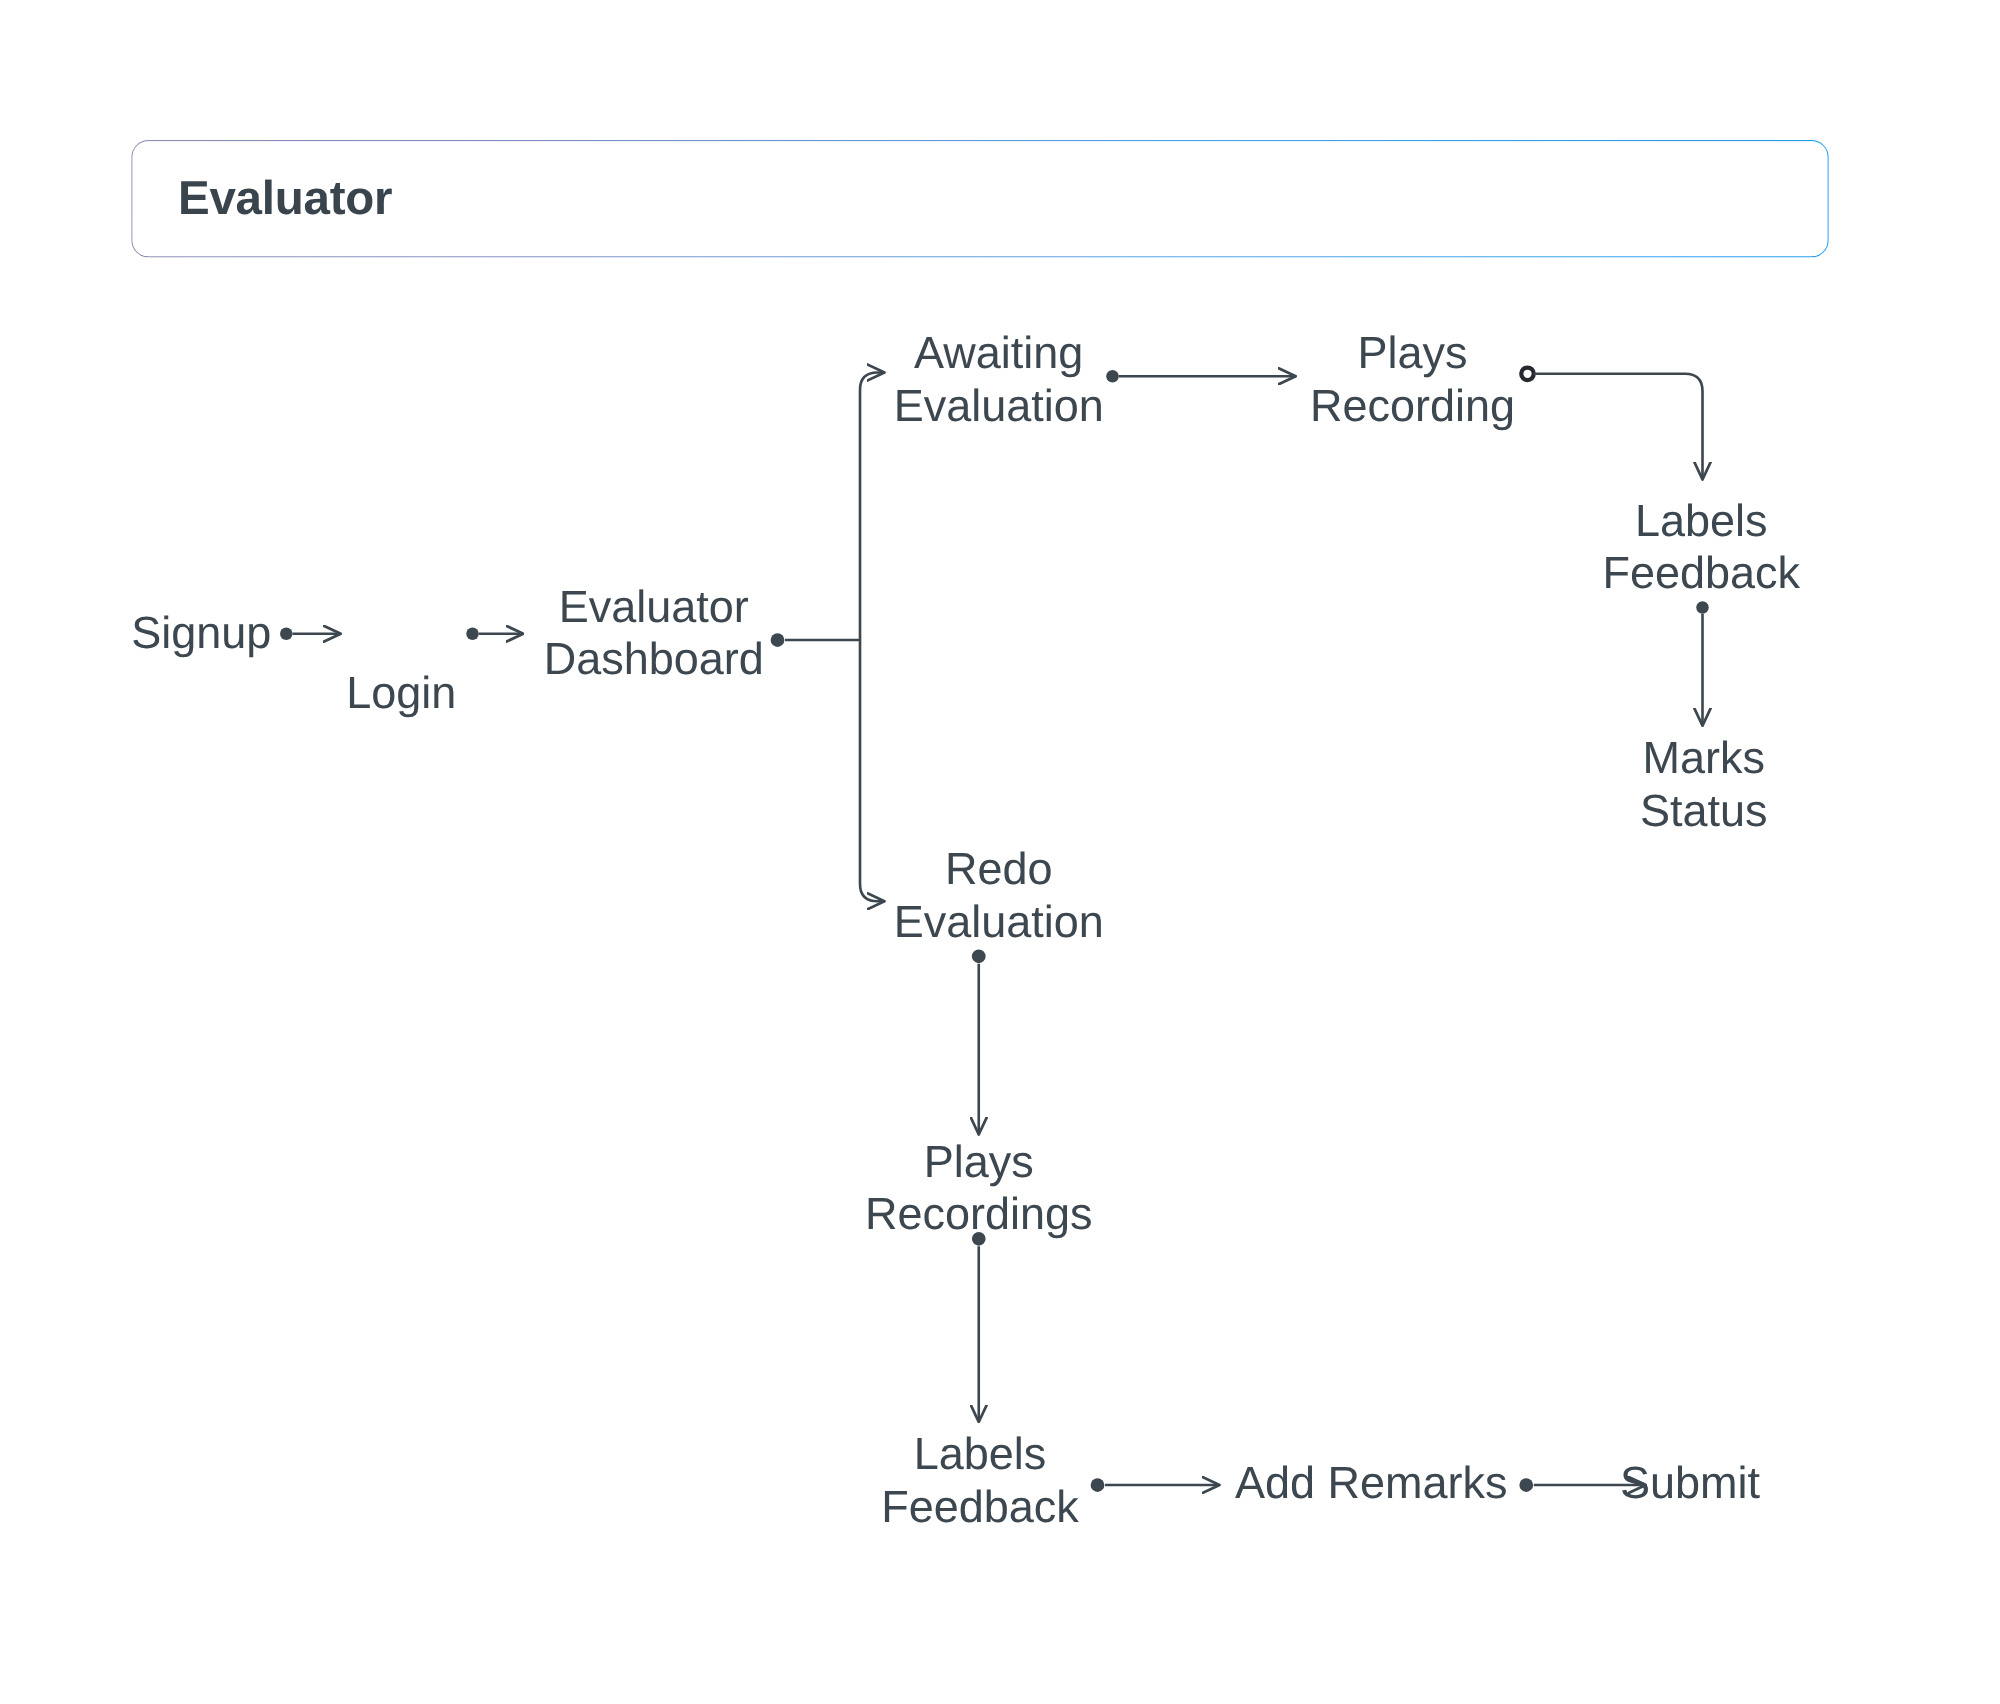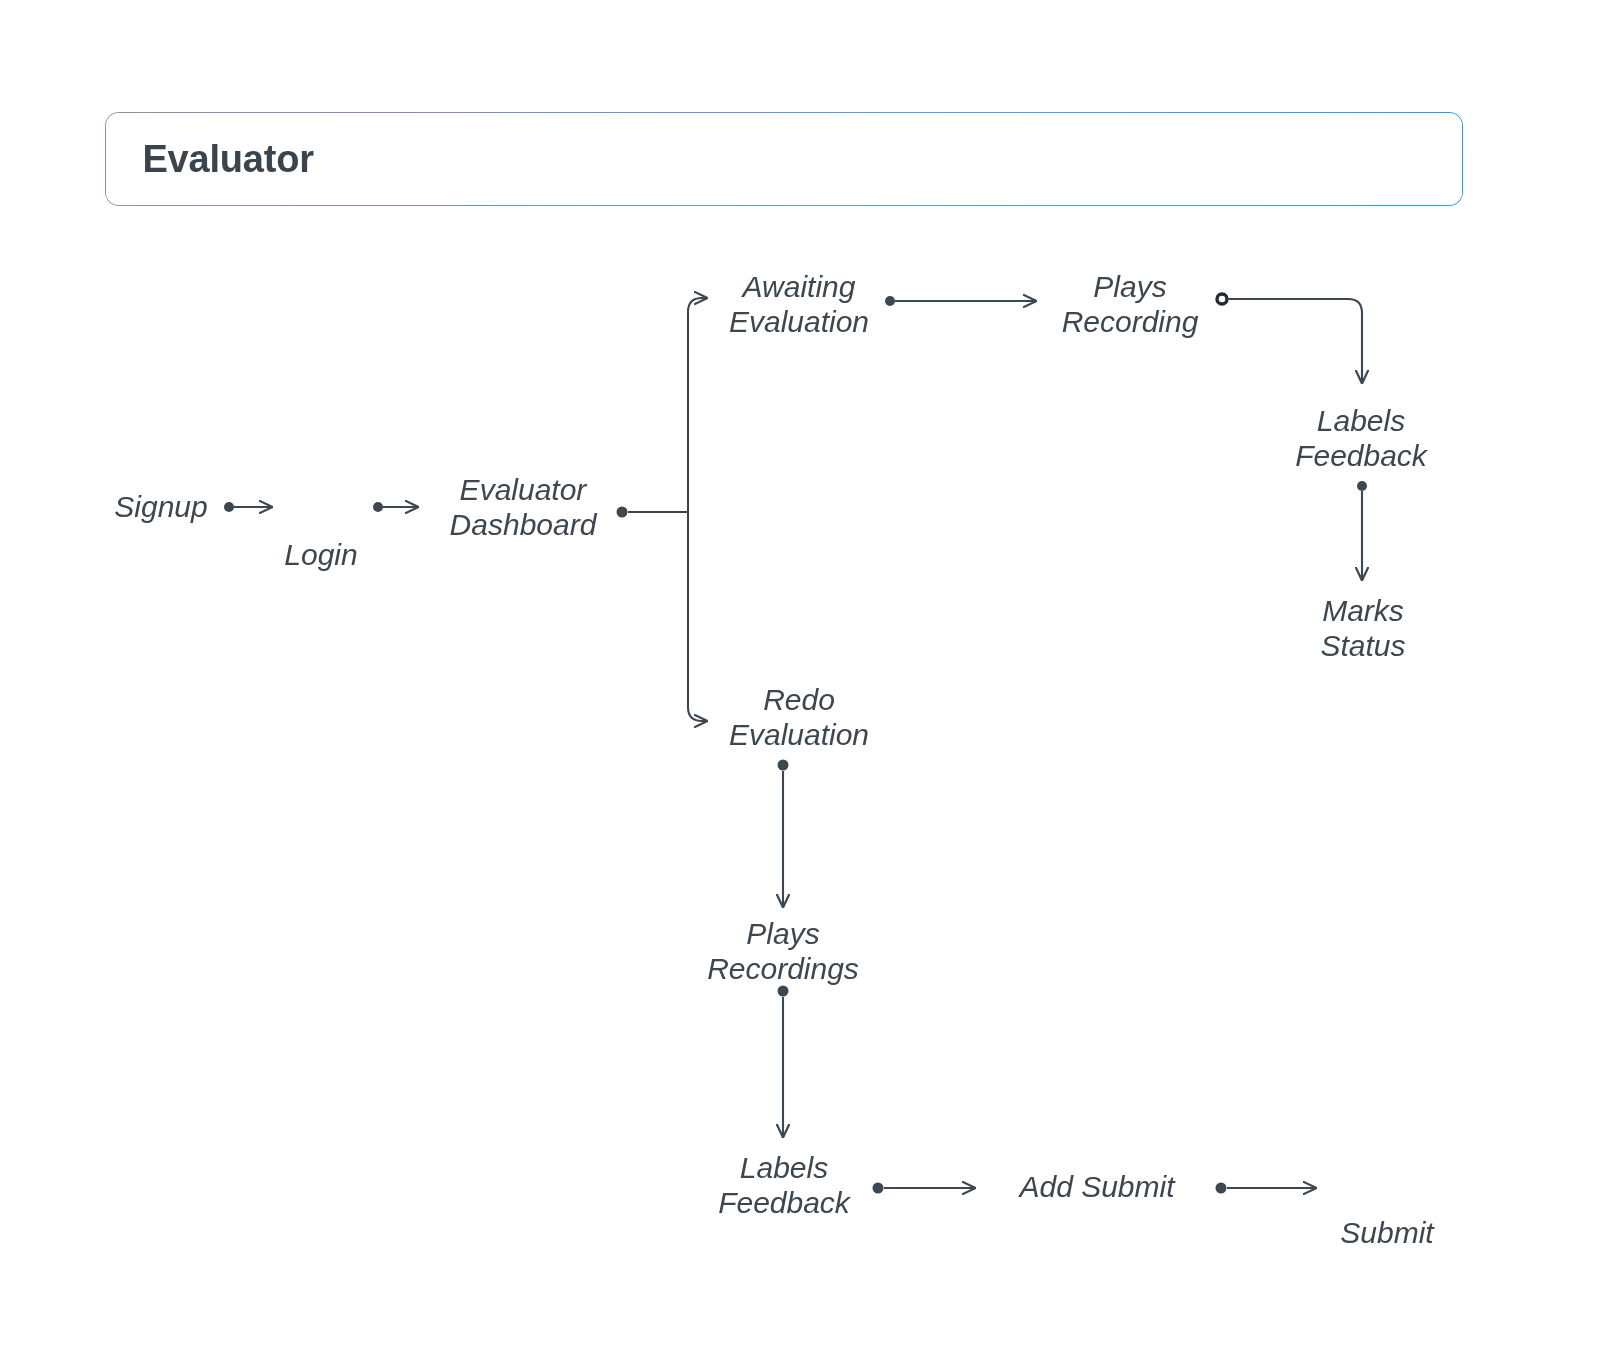--- a/index.html
+++ b/index.html
@@ -63,27 +63,26 @@
     left: 0;
     top: 0;
     width: 1600px;
     height: 1363px;
     pointer-events: none;
   }
 
   
   .node {
     position: absolute;
-    font-size: 30px;
+    font-size: 36px;
     line-height: 1.18;
     color: #3d4750;
     white-space: pre-line;
     transform: translate(-50%, -50%);
     text-align: center;
-    font-style: italic;
   }
 </style>
 </head>
 <body>
 
 <div id="header-card">
   <div id="header-inner">
     <div id="page-title">Evaluator</div>
   </div>
 </div>
@@ -147,16 +146,16 @@
   <div class="node" style="left:1361px; top:438px;">Labels
 Feedback</div>
   <div class="node" style="left:1363px; top:628px;">Marks
 Status</div>
   <div class="node" style="left:799px;  top:717px;text-align:center;">Redo
 Evaluation</div>
   <div class="node" style="left:783px;  top:951px;">Plays
 Recordings</div>
   <div class="node" style="left:784px;  top:1185px;">Labels
 Feedback</div>
-  <div class="node" style="left:1097px; top:1187px;">Add Submit</div>
-  <div class="node" style="left:1387px; top:1187px;margin-top:46px;">Submit</div>
+  <div class="node" style="left:1097px; top:1187px;">Add Remarks</div>
+  <div class="node" style="left:1352px; top:1187px;">Submit</div>
 
 </div>
 
 </body></html>

